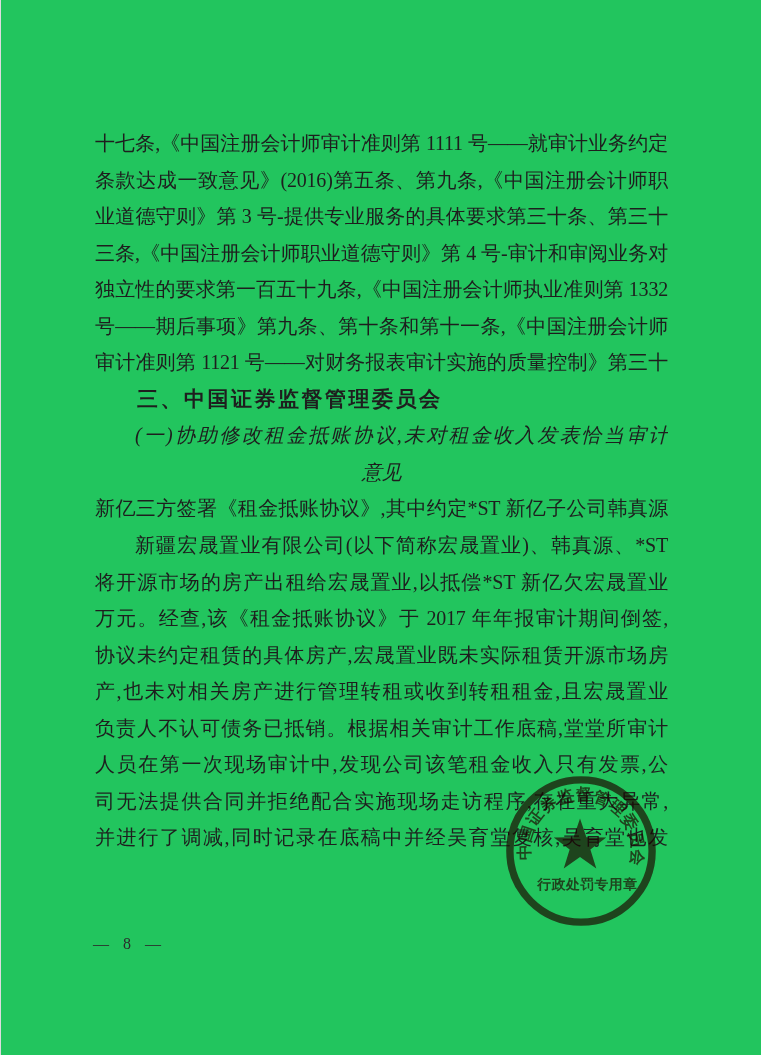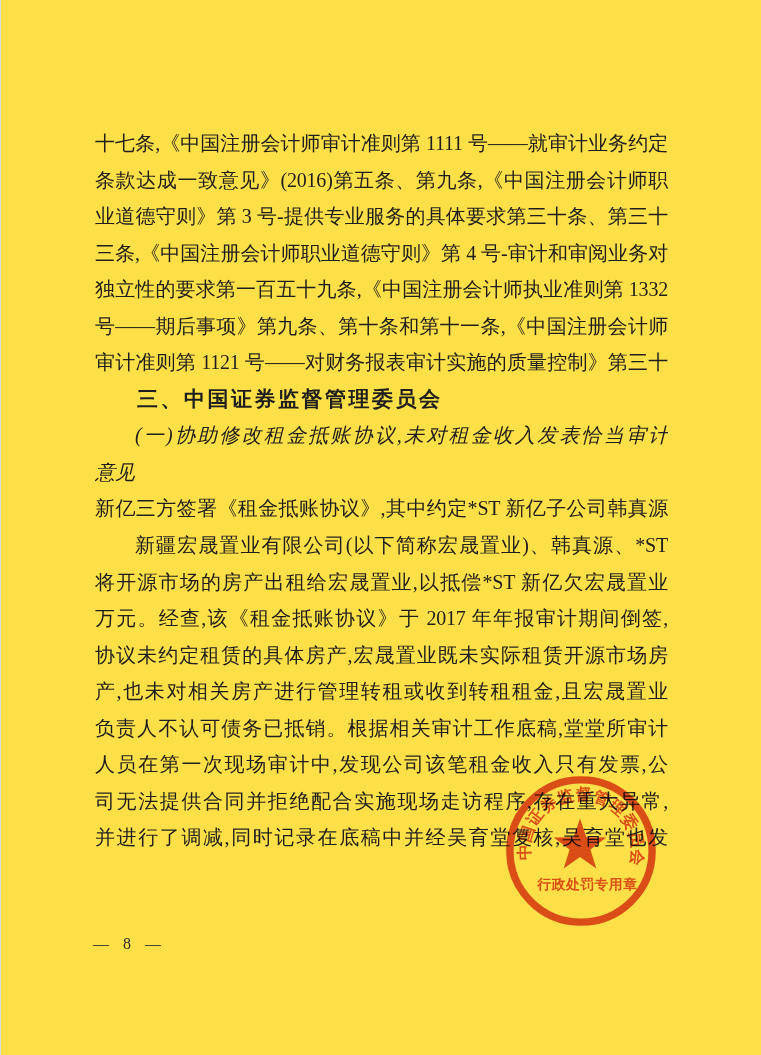--- a/index.html
+++ b/index.html
@@ -5,21 +5,21 @@
   html, body { margin: 0; padding: 0; }
   body {
     width: 761px; height: 1055px;
     background: #ffffff;
     font-family: "Liberation Serif", "DejaVu Serif", serif;
     position: relative;
     overflow: hidden;
   }
   .page {
     position: absolute; inset: 0;
-    background: #fde047;
+    background: #22c55e;
   }
   .scan-edge {
     position: absolute; left: 0; top: 0; bottom: 0; width: 1px;
     background: #dcdcdf;
   }
   .doc {
     position: absolute; left: 95px; top: 125px; width: 573px;
     color: #1e1e1e;
   }
   .line {
@@ -36,20 +36,21 @@
   }
   .indent { text-indent: 2em; }
   .role-heading {
     font-family: "Liberation Sans", "DejaVu Sans", sans-serif;
     font-weight: 700;
     font-size: 21px;
     letter-spacing: 2.5px;
   }
   .role-kai {
     font-style: italic;
+    text-align: center;
   }
   .page-number {
     position: absolute; left: 93px; top: 935px;
     font-size: 16px;
     letter-spacing: 5px;
     color: #2b2b2b;
   }
   .seal {
     position: absolute; left: 502px; top: 772px;
     width: 158px; height: 158px;

